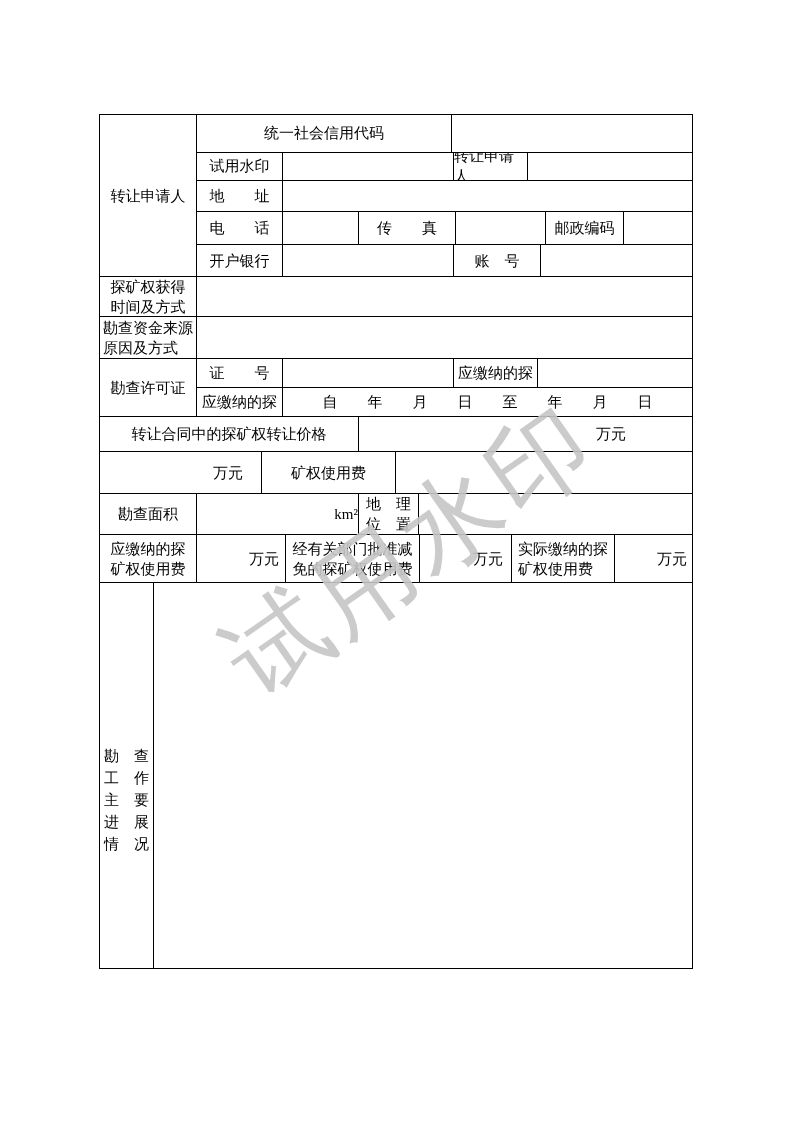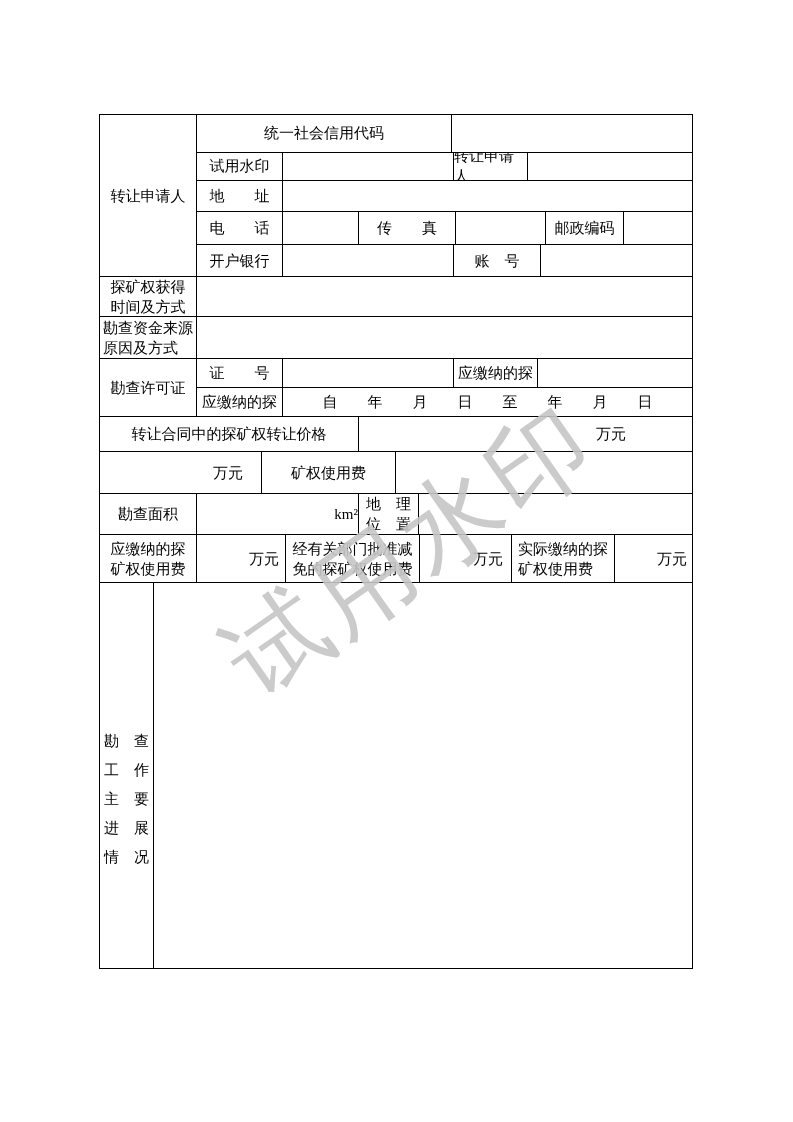--- a/index.html
+++ b/index.html
@@ -16,21 +16,21 @@
   .tbl > .row:last-child{border-bottom:none;}
   .stack{display:flex;flex-direction:column;flex:1;}
   .stack > .row:last-child{border-bottom:none;}
   .c{
     box-sizing:border-box;border-right:1px solid #000;
     display:flex;align-items:center;justify-content:center;
     text-align:left;white-space:pre-line;line-height:20px;overflow:hidden;
   }
   .row > .c:last-child{border-right:none;}
   .uR{justify-content:flex-end;}
-  .prog{line-height:29px;padding-top:48px;}
+  .prog{line-height:22px;padding-top:48px;}
   .wm{
     position:absolute;left:191px;top:489px;width:440px;height:124px;
     display:flex;align-items:center;justify-content:center;
     font-family:"Liberation Sans","DejaVu Sans",sans-serif;
     font-size:100px;letter-spacing:6px;white-space:nowrap;
     color:#c6c6c6;opacity:0.9;transform:rotate(-35deg);
     z-index:5;pointer-events:none;
   }
 </style>
 </head>

